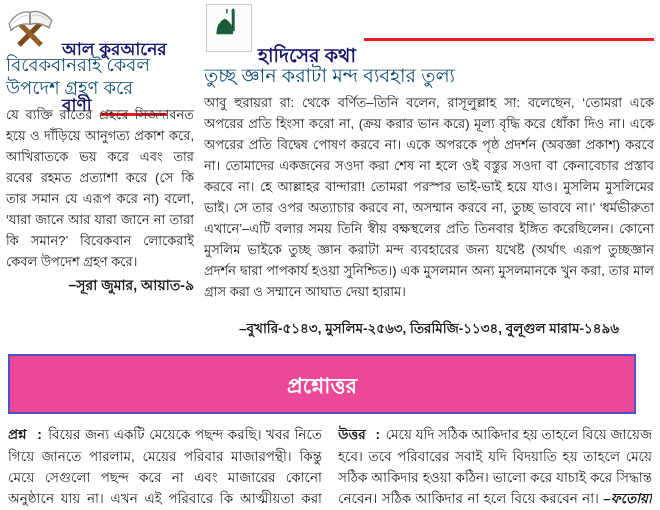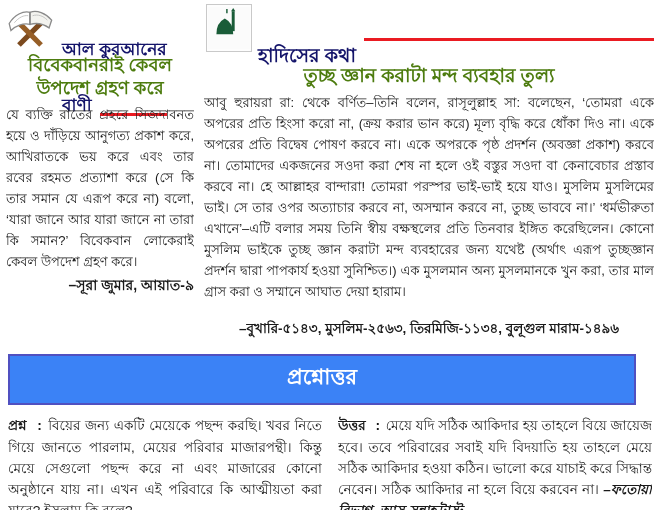--- a/index.html
+++ b/index.html
@@ -20,32 +20,32 @@
   .brand-title{font-weight:bold;color:#14146a;font-size:17px;line-height:20px;white-space:nowrap;margin-top:36px;}
   .brand-line2{display:flex;align-items:flex-end;}
   .redline{height:3px;background:#ea1b22;flex:1;margin-left:8px;margin-top:2px;}
   .brand-right-inner{display:flex;align-items:center;width:100%;margin-top:6px;}
   .brand-right .brand-title{font-size:19px;}
 
   
   .articles{display:flex;padding:0 6px;box-sizing:border-box;height:296px;overflow:hidden;}
   .col-quran{flex:0 0 188px;width:188px;margin-right:10px;overflow:hidden;}
   .col-hadith{flex:1;overflow:hidden;}
-  .art-heading{font-weight:bold;color:#4d7c0f;text-align:center;margin:2px 0 4px 0;}
+  .art-heading{font-weight:normal;color:#0c4a6e;margin:2px 0 4px 0;}
   .col-quran .art-heading{font-size:18px;line-height:23px;}
   .col-hadith .art-heading{font-size:19px;line-height:24px;margin-top:12px;}
   .art-body{font-size:13px;line-height:21px;text-align:justify;}
   .attrib-right{font-weight:bold;text-align:right;font-size:14px;margin-top:2px;}
   .sources-line{font-weight:bold;text-align:center;font-size:13.5px;margin-top:16px;}
 
   
   .qa-banner{
-    margin:6px 24px 0 8px;background:#3b82f6;border:2px solid #5050c0;
+    margin:6px 24px 0 8px;background:#ec4899;border:2px solid #5050c0;
     color:#ffffff;text-align:center;font-weight:bold;font-size:21px;
-    padding:5px 0 7px 0;
+    padding:14px 0 7px 0;
   }
 
   
   .qa-cols{display:flex;padding:10px 8px 0 8px;gap:16px;box-sizing:border-box;}
   .qa-col{flex:1;font-size:13.5px;line-height:21px;text-align:justify;overflow:hidden;}
   .qa-label{font-weight:bold;font-family:Liberation Mono, monospace;}
   .qa-attrib{font-weight:bold;font-style:italic;}
 </style>
 </head>
 <body>

